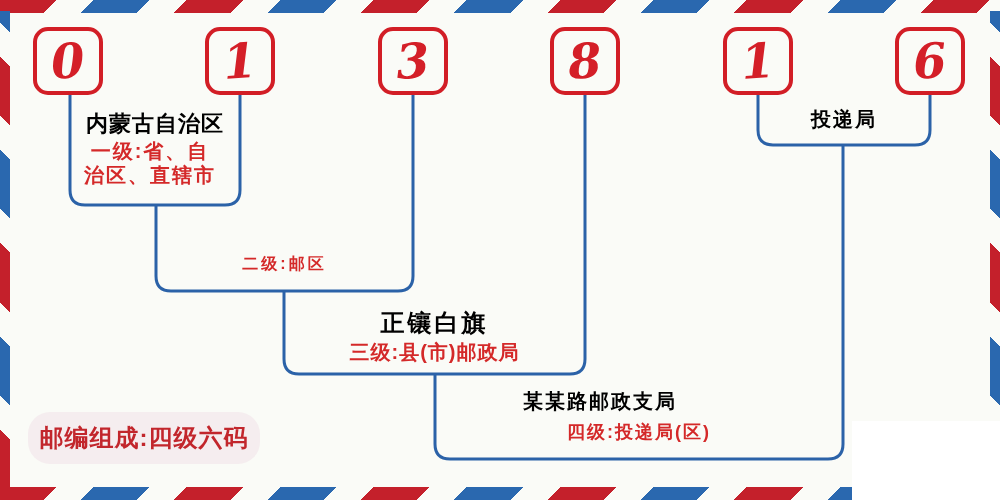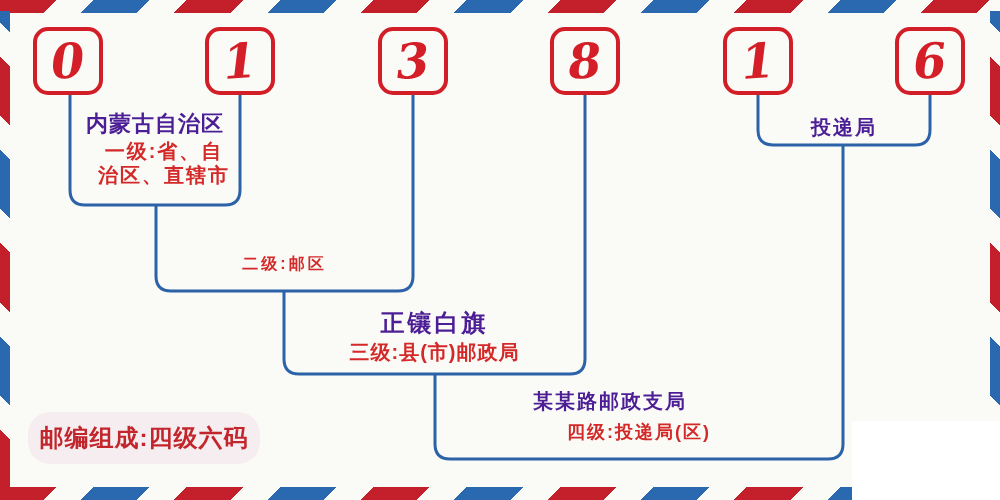--- a/index.html
+++ b/index.html
@@ -40,30 +40,30 @@
   .digit-glyph {
     font-family:"DejaVu Serif", serif; font-style:italic; font-weight:bold;
     font-size:48px; line-height:1; transform:rotate(-4deg);
   }
   .d1 { left:33px; }  .d2 { left:205px; } .d3 { left:378px; }
   .d4 { left:550px; } .d5 { left:723px; } .d6 { left:895px; }
   
   .connectors { position:absolute; left:0; top:0; z-index:2; }
   
   .lbl { position:absolute; z-index:4; text-align:center; font-weight:bold; }
-  .blue-t { color:#4c1d95; }
+  .blue-t { color:#000000; }
   .red-t  { color:#d42929; }
   .lv1-name  { left:70px;  top:109px; width:170px; font-size:22px; letter-spacing:1px; }
-  .lv1-desc  { left:84px;  top:139px; width:160px; font-size:20px; line-height:24px; letter-spacing:2px; }
+  .lv1-desc  { left:70px;  top:139px; width:160px; font-size:20px; line-height:24px; letter-spacing:2px; }
   .lv2-label { left:156px; top:254px; width:257px; font-size:16px; letter-spacing:3px; }
   .lv3-name  { left:284px; top:307px; width:301px; font-size:24px; letter-spacing:3px; }
   .lv3-label { left:284px; top:339px; width:301px; font-size:20px; letter-spacing:1px; }
-  .lv4-name  { left:435px; top:388px; width:350px; font-size:20px; letter-spacing:2px; }
+  .lv4-name  { left:425px; top:388px; width:350px; font-size:20px; letter-spacing:2px; }
   .lv4-label { left:435px; top:420px; width:408px; font-size:18px; letter-spacing:2px; }
-  .delivery-label { left:758px; top:106px; width:172px; font-size:20px; letter-spacing:2px;margin-top:8px; }
+  .delivery-label { left:758px; top:106px; width:172px; font-size:20px; letter-spacing:2px; }
   
   .badge {
     position:absolute; left:28px; top:412px; width:232px; height:52px;
     background:#f5edef; border-radius:22px; z-index:4;
     display:flex; align-items:center; justify-content:center;
     color:#c2262c; font-size:24px; font-weight:bold; letter-spacing:1px;
   }
 </style>
 </head>
 <body>

